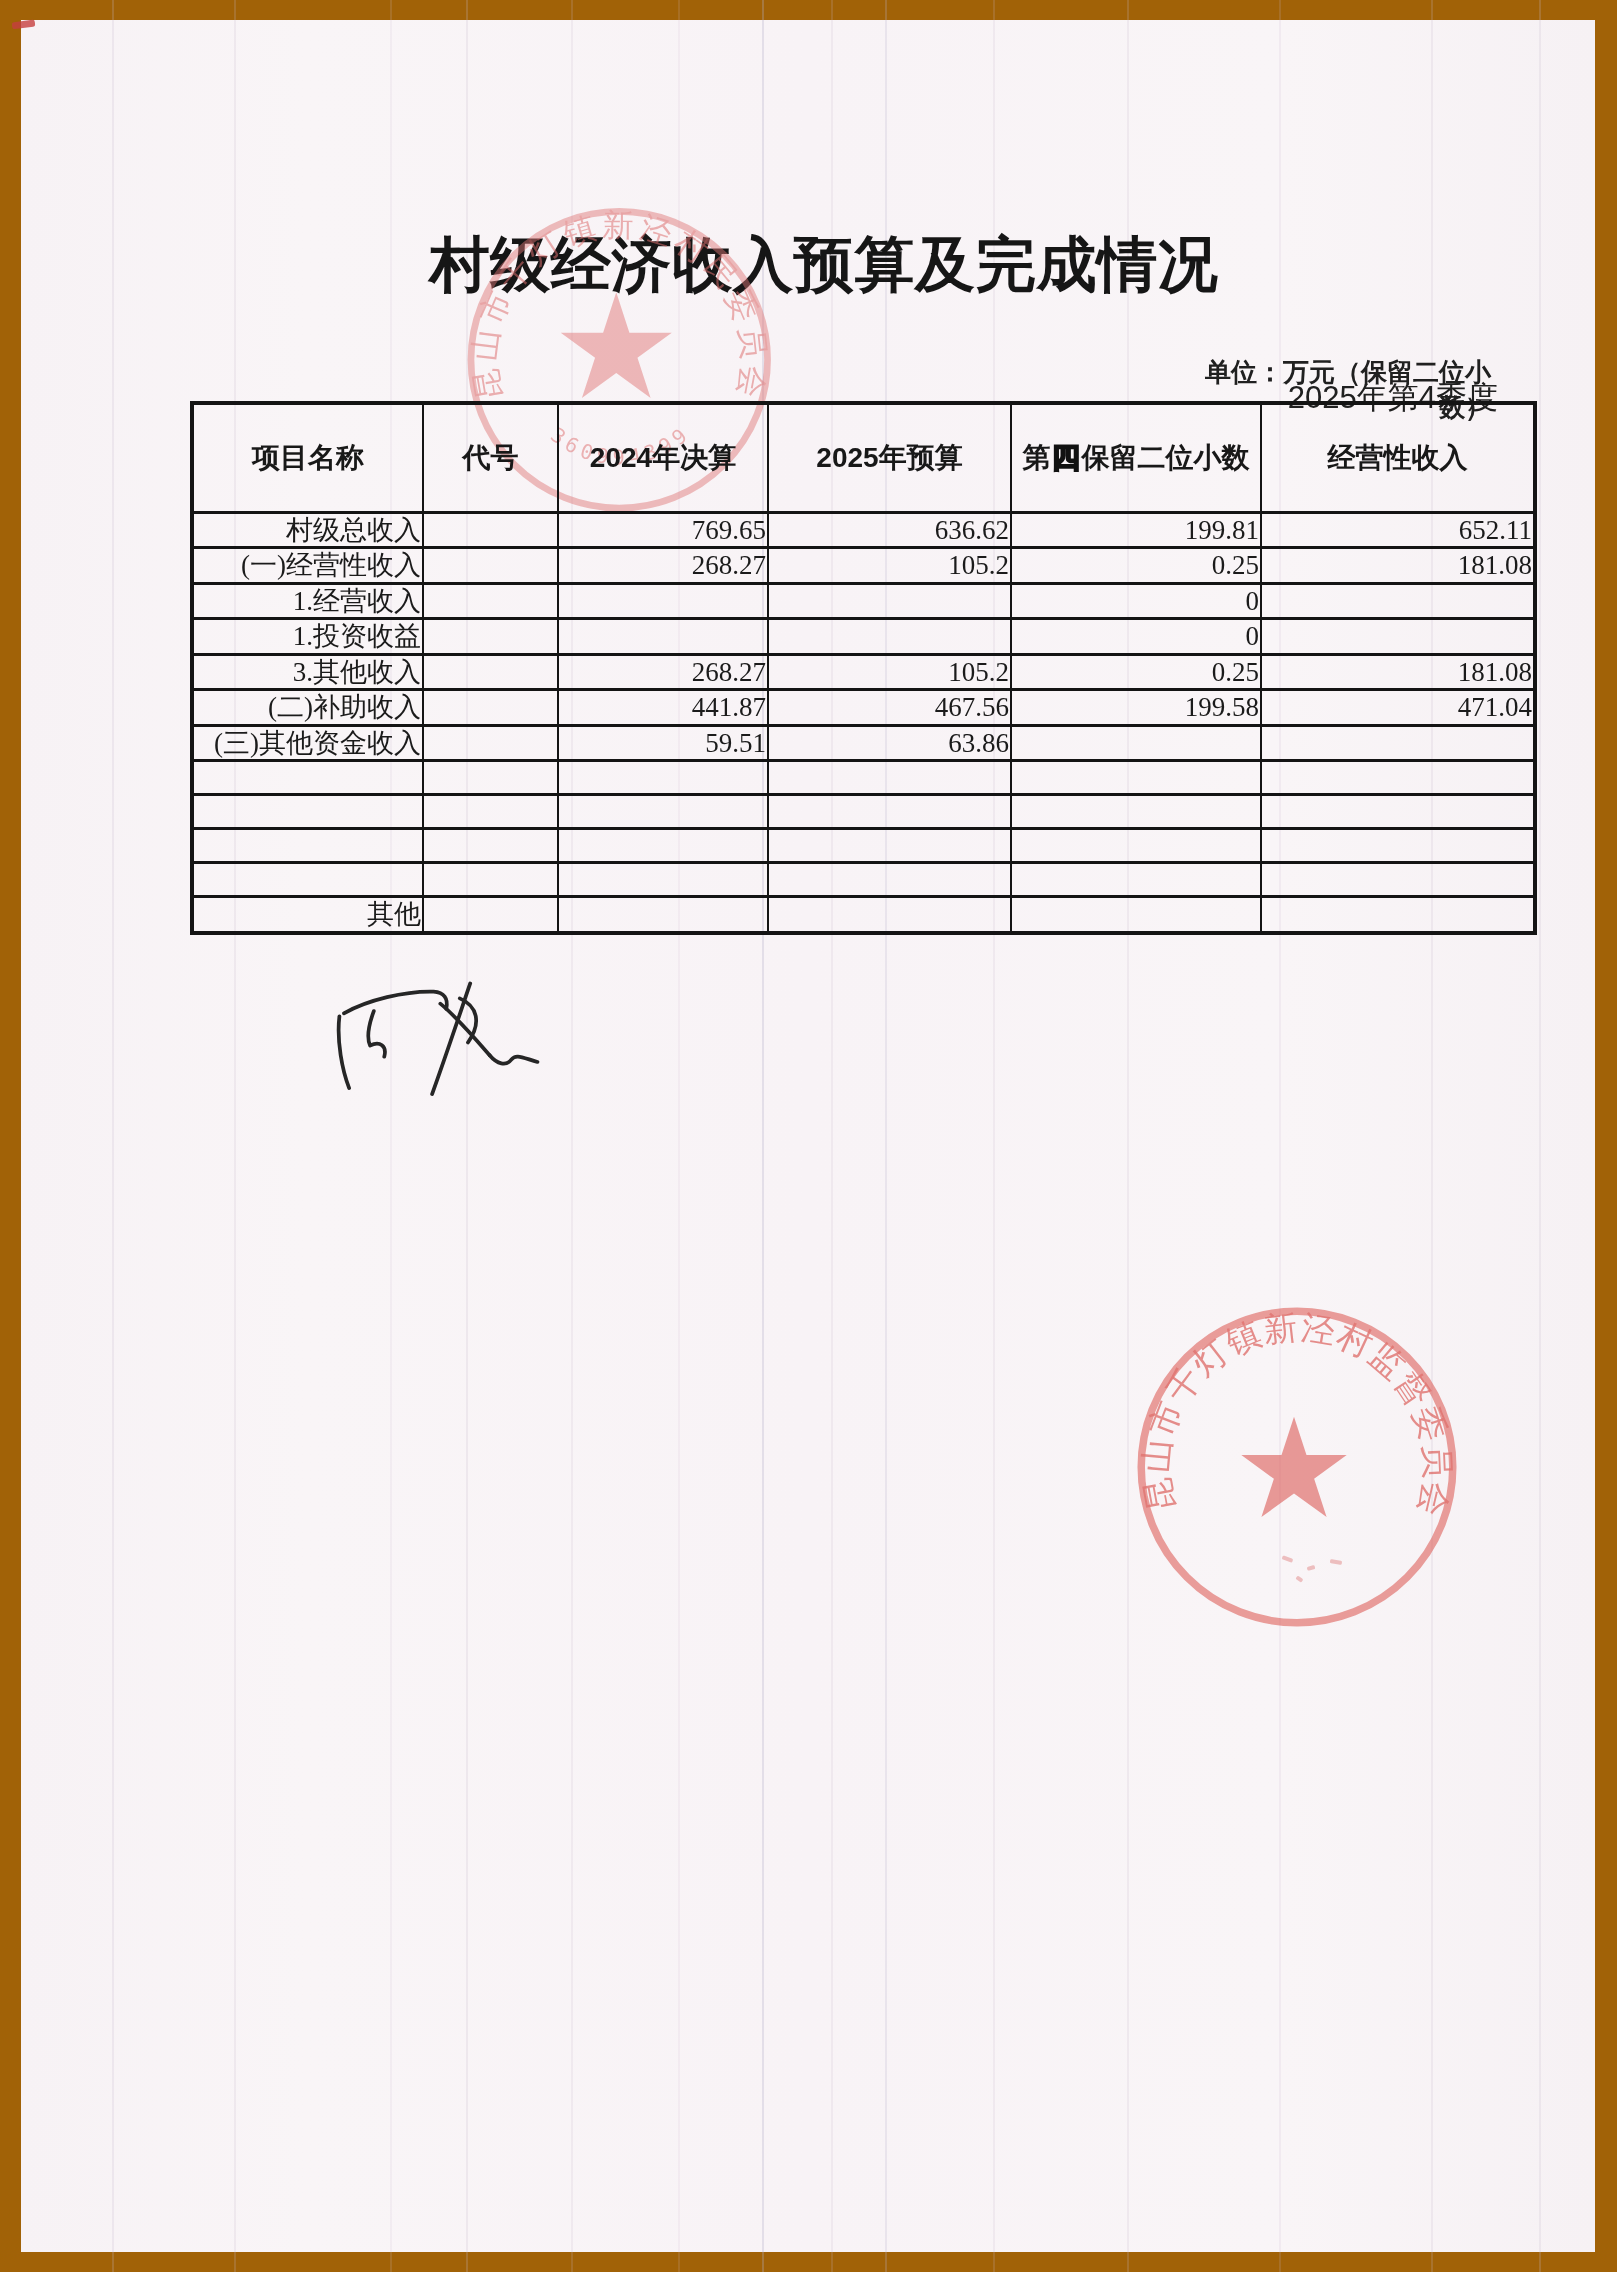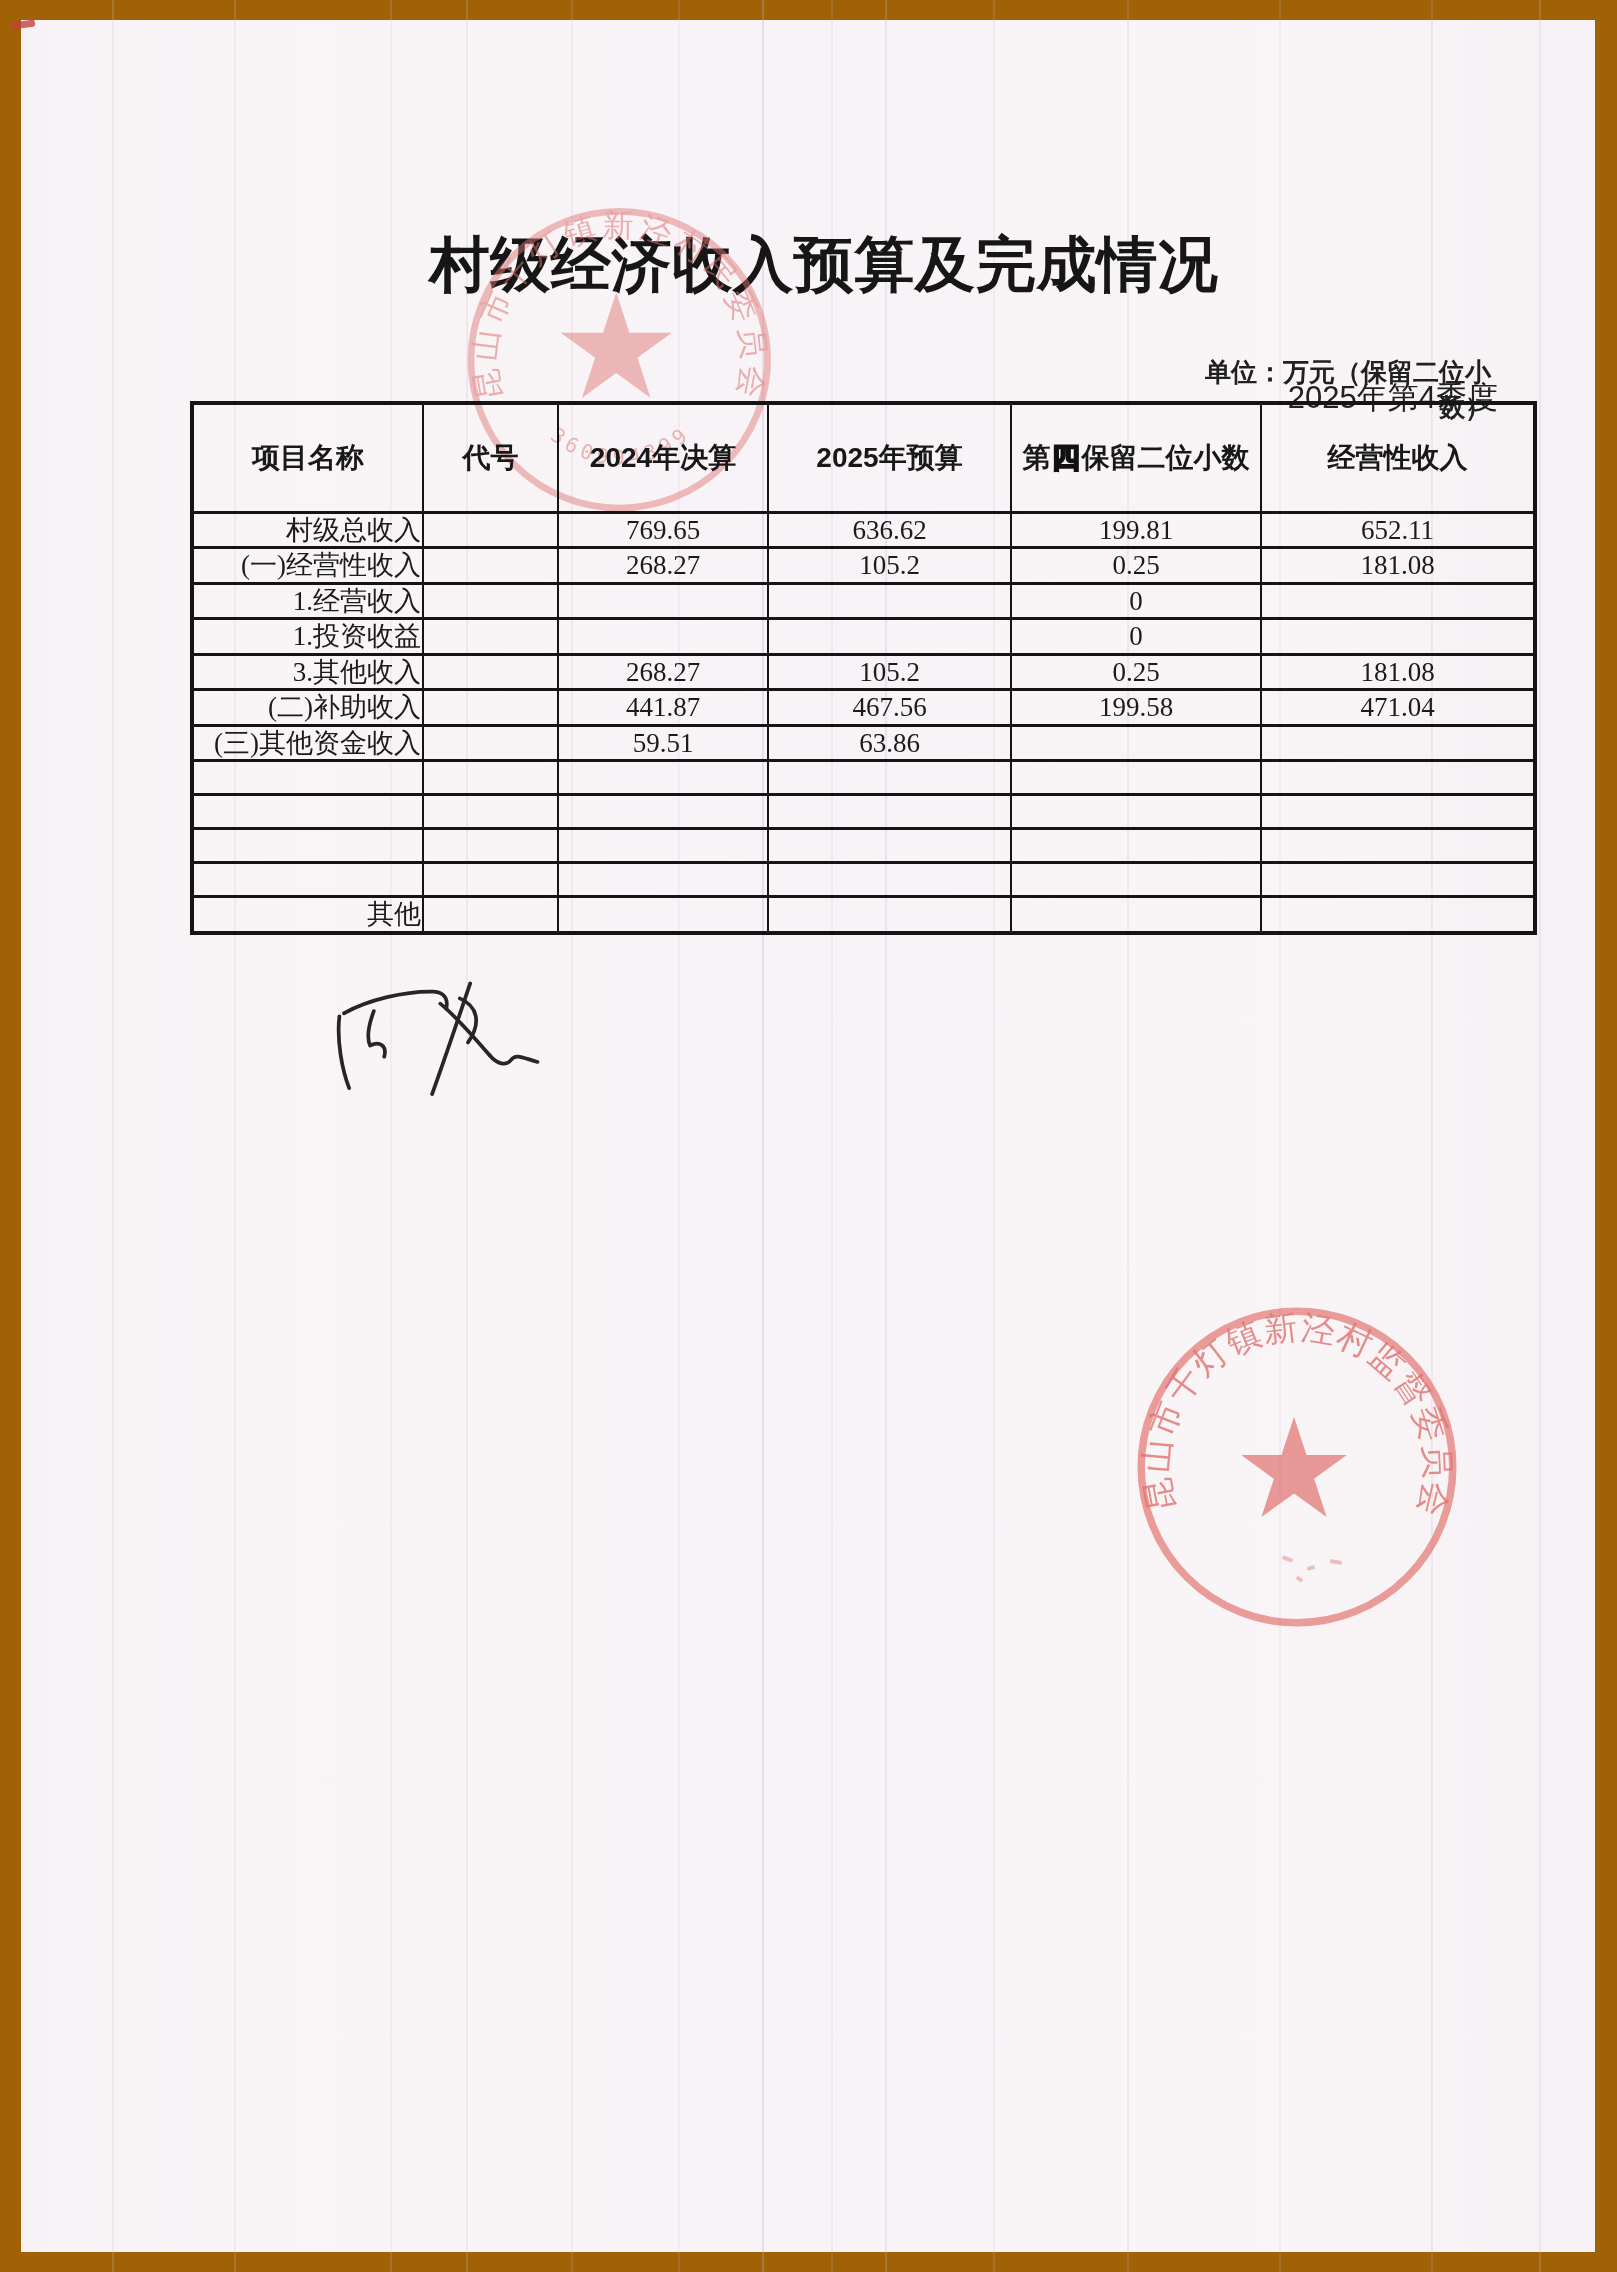--- a/index.html
+++ b/index.html
@@ -23,21 +23,21 @@
   table.budget td,table.budget th{border-left:2.2px solid #141414;border-right:2.2px solid #141414;
       border-top:3px solid #141414;border-bottom:3px solid #141414;
       overflow:hidden;white-space:nowrap;}
   tr.hdr{height:109px;}
   tr.hdr th{font-family:"Liberation Sans",sans-serif;font-weight:bold;font-size:28px;
       color:#181818;vertical-align:middle;text-align:center;border-bottom:3.7px solid #141414;}
   .q-bold{font-weight:bold;-webkit-text-stroke:2.2px #111;letter-spacing:0;padding:0 1.5px;}
   tr.datarow{height:34px;}
   tr.datarow td{font-size:27px;color:#1b1b1b;vertical-align:bottom;line-height:30px;padding-bottom:1.5px;}
   td.lbl{text-align:right;font-size:26px;}
-  td.val{text-align:center;}
+  td.val{text-align:right;}
   .pad-a{padding-left:41px;}   
   .pad-b{padding-left:15px;}   
   .pad-c{padding-left:43px;}   
   .pad-d{padding-left:84px;}  
   
   .stamp{position:absolute;pointer-events:none;}
   .sig{position:absolute;pointer-events:none;}
   .corner-mark{position:absolute;left:12px;top:21px;width:22.5px;height:6.7px;
       background:rgba(198,62,62,.8);transform:rotate(-7deg);border-radius:2.2px;}
   .smudge{position:absolute;background:rgba(214,90,85,.35);border-radius:1.5px;}

